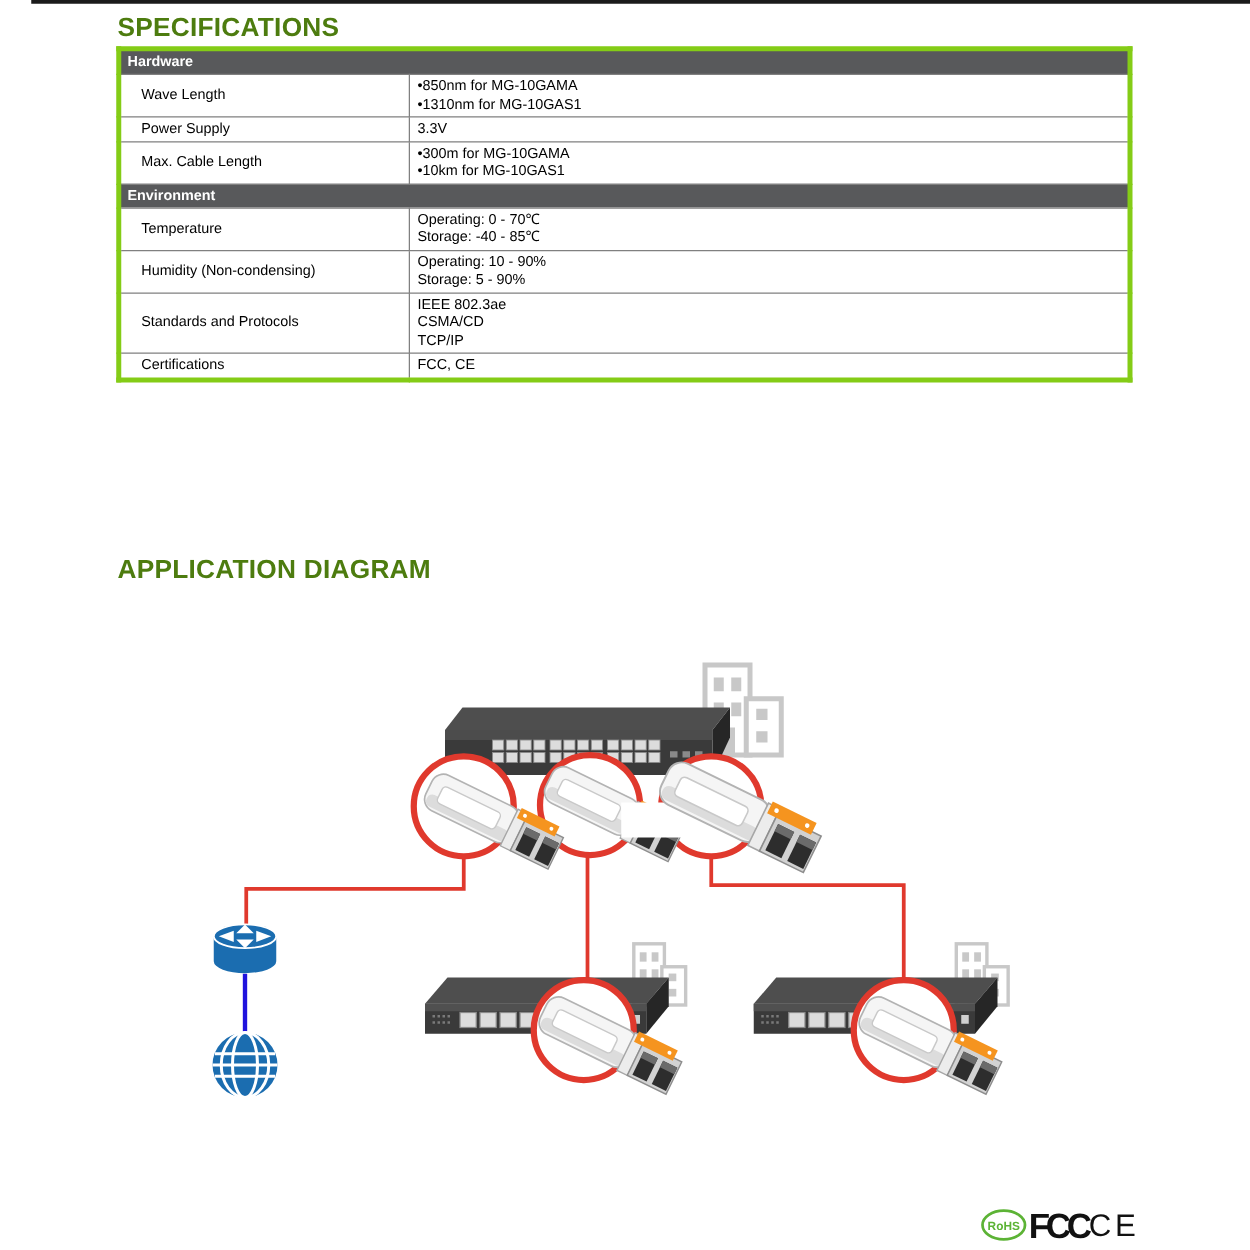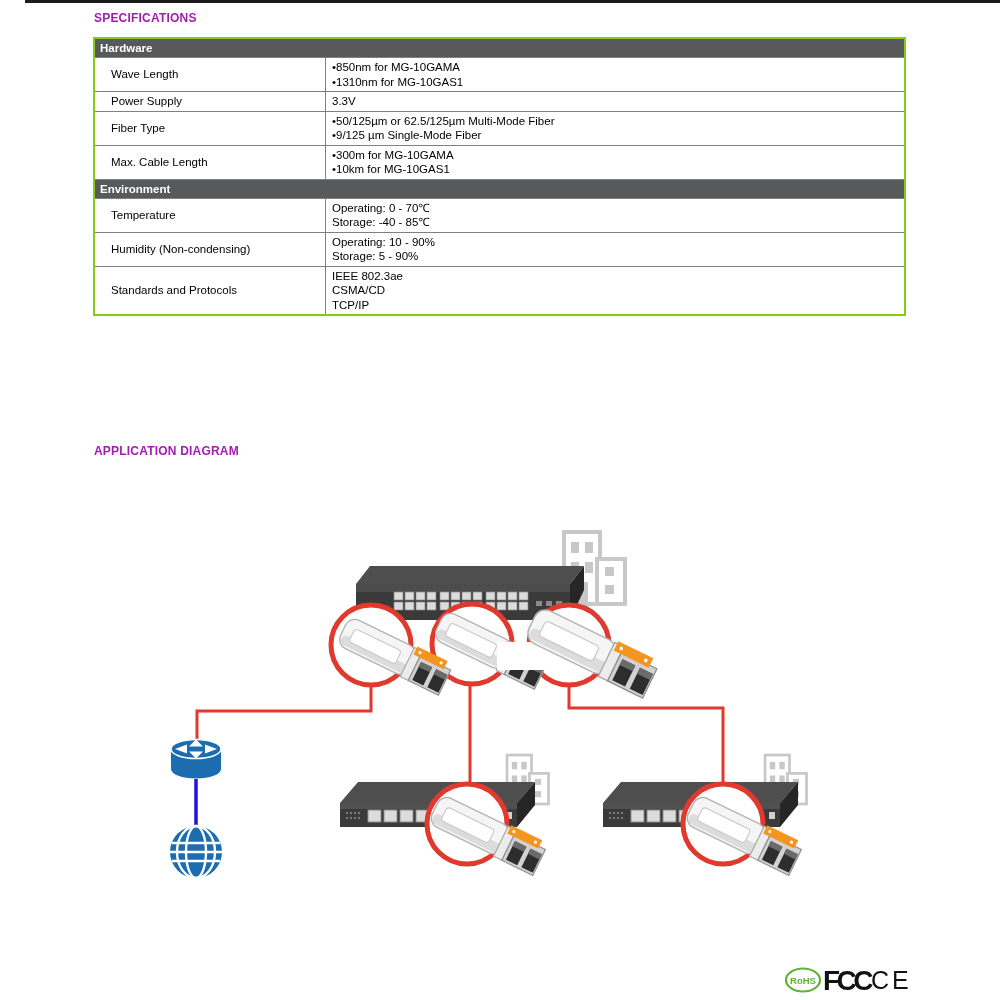--- a/index.html
+++ b/index.html
@@ -1,25 +1,25 @@
 <!DOCTYPE html>
 <html><head>
 <meta charset="utf-8">
 <style>
   html,body{margin:0;padding:0;background:#ffffff;}
   body{width:1000px;height:1000px;position:relative;font-family:"Liberation Sans",sans-serif;overflow:hidden;}
 
   .top-rule{position:absolute;left:25px;top:0;width:975px;height:3px;background:#1b1b1b;}
 
-  .heading{position:absolute;left:94px;font-size:12px;font-weight:700;color:#a21caf;letter-spacing:.2px;}
+  .heading{position:absolute;left:94px;font-size:21px;font-weight:700;color:#4d7c0f;letter-spacing:.2px;}
   #spec-heading{top:11px;}
   #diagram-heading{top:444px;}
 
   table.spec{position:absolute;left:93px;top:37px;width:813px;border-collapse:collapse;
-             font-size:11.5px;color:#000;border:2px solid #84cc16;}
+             font-size:11.5px;color:#000;border:4px solid #84cc16;}
   table.spec td{border:1px solid #808080;padding:2px 4px 2px 6px;vertical-align:middle;line-height:14.5px;}
   table.spec td.label{width:210px;padding-left:16px;}
   table.spec tr.sec td{background:#58595b;color:#ffffff;font-weight:700;padding:2px 4px 2px 5px;line-height:14px;}
   .vline{display:block;}
 
   #diagram-svg{position:absolute;left:0;top:500px;width:1000px;height:440px;}
   #logos-svg{position:absolute;left:775px;top:958px;width:140px;height:42px;}
 </style>
 </head>
 <body>
@@ -41,27 +41,20 @@
       <span class="vline">•1310nm for MG-10GAS1</span>
     </td>
   </tr>
   <tr>
     <td class="label">Power Supply</td>
     <td class="value">
       <span class="vline">3.3V</span>
     </td>
   </tr>
   <tr>
-    <td class="label">Fiber Type</td>
-    <td class="value">
-      <span class="vline">•50/125µm or 62.5/125µm Multi-Mode Fiber</span>
-      <span class="vline">•9/125 µm Single-Mode Fiber</span>
-    </td>
-  </tr>
-  <tr>
     <td class="label">Max. Cable Length</td>
     <td class="value">
       <span class="vline">•300m for MG-10GAMA</span>
       <span class="vline">•10km for MG-10GAS1</span>
     </td>
   </tr>
 
   <tr class="sec">
         <td colspan="2">Environment</td>
       </tr>
@@ -81,20 +74,26 @@
     </td>
   </tr>
 
 
   <tr>
     <td class="label">Standards and Protocols</td>
     <td class="value">
       <span class="vline">IEEE 802.3ae</span>
       <span class="vline">CSMA/CD</span>
       <span class="vline">TCP/IP</span>
+    </td>
+  </tr>
+  <tr>
+    <td class="label">Certifications</td>
+    <td class="value">
+      <span class="vline">FCC, CE</span>
     </td>
   </tr>
 </tbody>
   </table>
 
 <div class="heading" id="diagram-heading">APPLICATION DIAGRAM</div>
 
 <svg id="diagram-svg" viewBox="0 500 1000 440" xmlns="http://www.w3.org/2000/svg">
   <defs>
     <g id="sfp-def">

